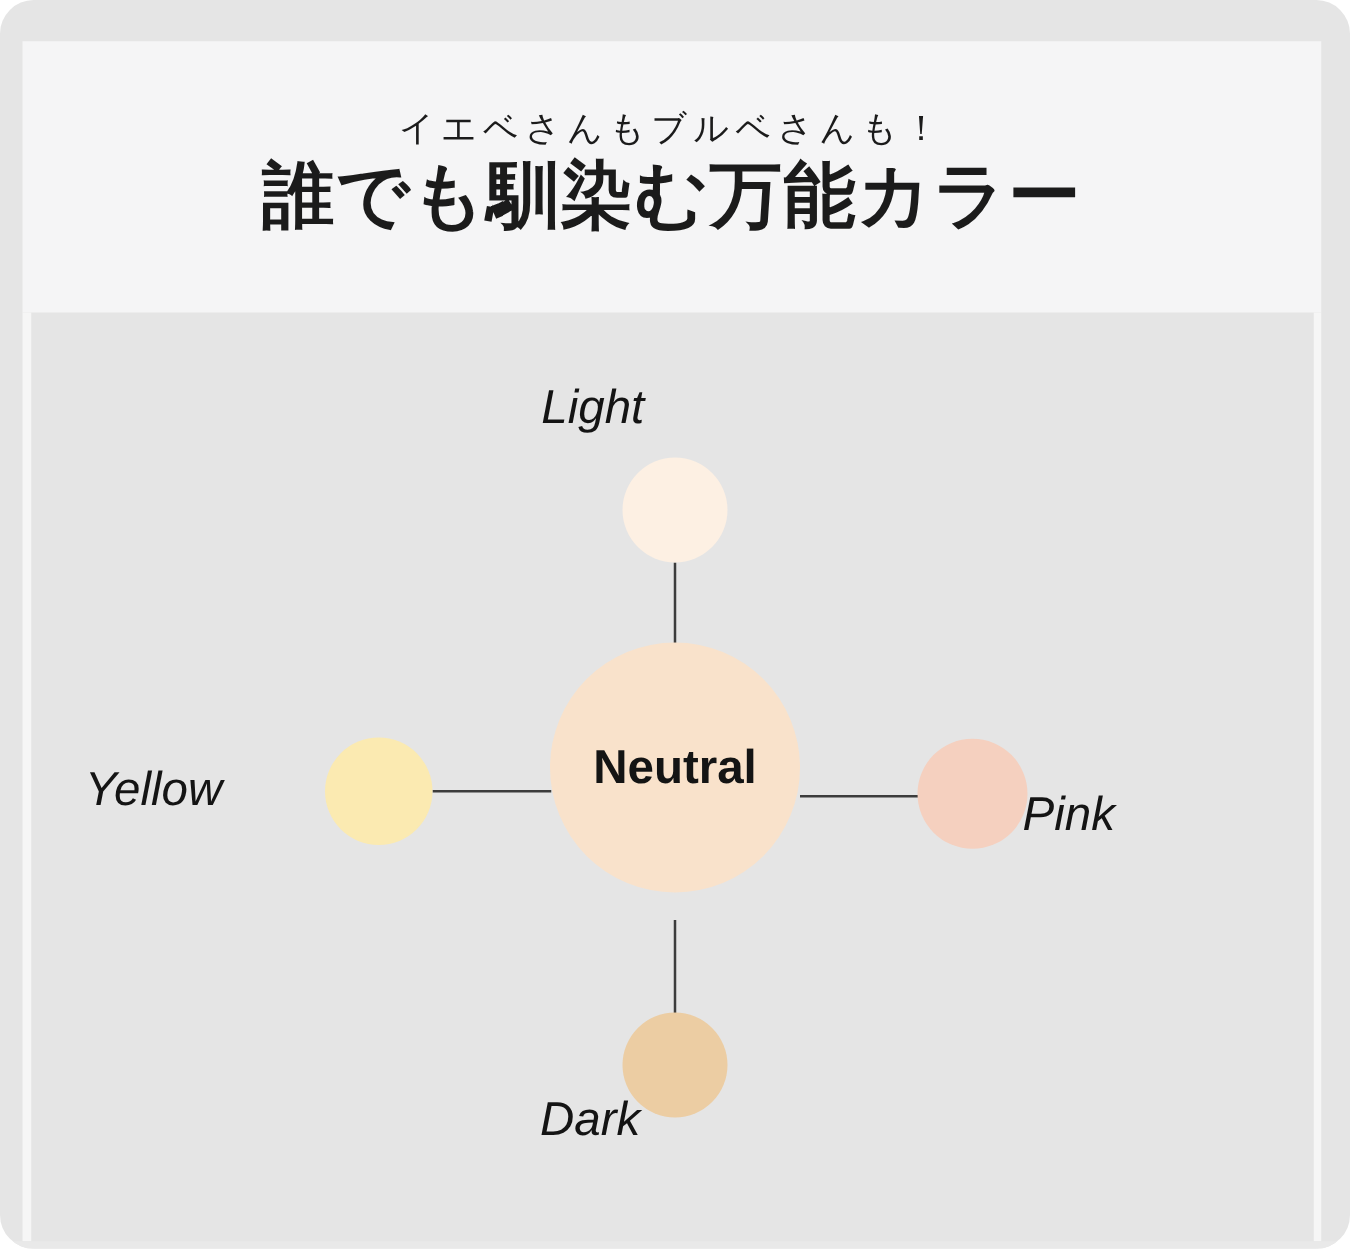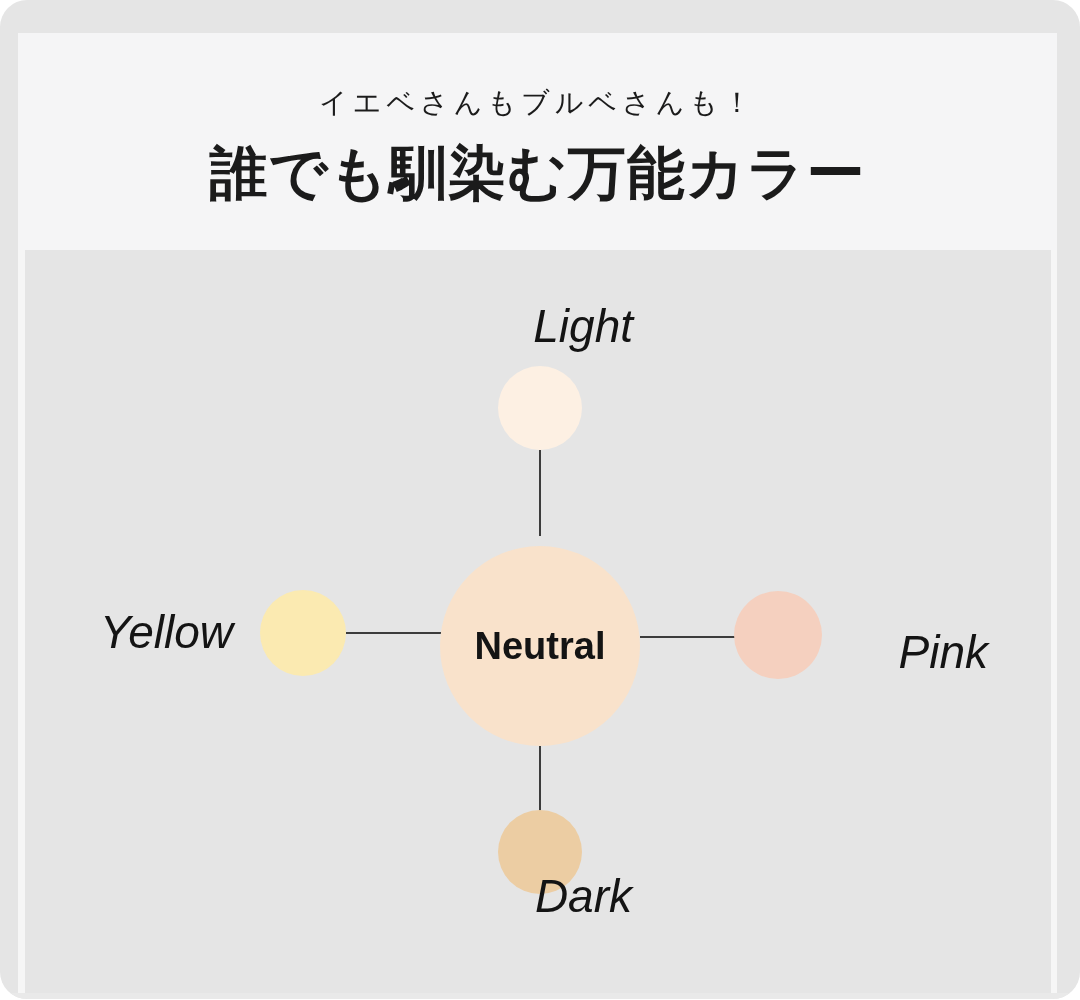--- a/index.html
+++ b/index.html
@@ -27,35 +27,34 @@
   }
   .header .subtitle {
     margin-top: 50px;
     line-height: 40px;
     font-size: 28px;
     font-weight: 500;
     letter-spacing: 5px;
     color: #1b1b1b;
   }
   .header .title {
-    margin-top: 16px;
     line-height: 68px;
     font-size: 58px;
     font-weight: 700;
     letter-spacing: 1px;
     color: #1b1b1b;
   }
 
   
   .diagram { position: absolute; inset: 0; }
 
   .circle { position: absolute; border-radius: 50%; }
 
   .circle-center {
-    left: 440px; top: 546px;
+    left: 440px; top: 514px;
     width: 200px; height: 200px;
     display: flex; flex-direction: column;
     align-items: center; justify-content: center;
   }
   .circle-center .center-line {
     font-size: 38px;
     font-weight: 700;
     line-height: 54px;
     color: #141414;
   }
@@ -68,25 +67,25 @@
   .connector { position: absolute; background: #3c3c3c; }
   .connector.v { width: 2px; }
   .connector.h { height: 2px; }
   .connector-top    { left: 539px; top: 450px; height: 86px; }
   .connector-bottom { left: 539px; top: 736px; height: 75px; }
   .connector-left   { left: 346px; top: 632px; width: 95px; }
   .connector-right  { left: 640px; top: 636px; width: 95px; }
 
   .node-label {
     position: absolute;
-    font-size: 46px;
+    font-size: 38px;
     font-style: italic;
     font-weight: 400;
     color: #141414;
-    text-align: right;
+    text-align: left;
     line-height: 52px;
   }
   .label-light  { left: 433px; top: 300px; width: 200px; }
   .label-pink   { left: 818px; top: 626px; width: 170px; }
   .label-dark   { left: 432px; top: 870px; width: 200px; }
   .label-yellow { left: 68px;  top: 606px; width: 165px; }
 
   
   .edge-left  { position: absolute; left: 18px;  top: 250px; width: 7px; height: 743px; background: #f6f6f6; }
   .edge-right { position: absolute; left: 1051px; top: 250px; width: 6px; height: 743px; background: #f6f6f6; }

